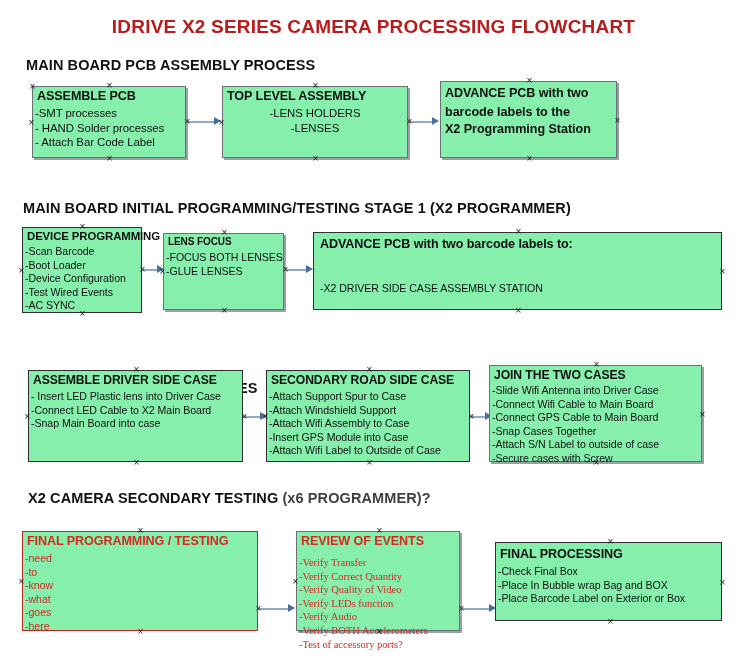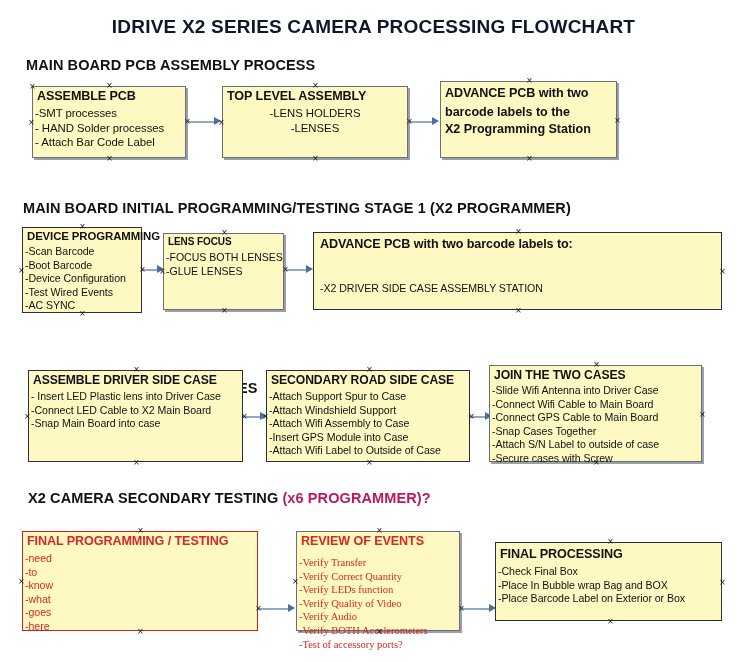--- a/index.html
+++ b/index.html
@@ -13,37 +13,37 @@
   }
   #canvas{position:absolute;left:0;top:0;width:747px;height:662px;}
 
   .title{
     position:absolute;
     left:0;top:16px;width:747px;
     text-align:center;
     font-size:19px;
     font-weight:bold;
     letter-spacing:.2px;
-    color:#0f172a;
+    color:#b91c1c;
   }
 
   .section-head{
     position:absolute;
     font-size:14.5px;
     font-weight:bold;
     color:#111111;
     white-space:nowrap;
     letter-spacing:.1px;
   }
-  .section-head .accent{color:#be185d;}
+  .section-head .accent{color:#404040;}
 
   
   .box{
     position:absolute;
-    background:#fef9c3;
+    background:#86efac;
     border:1px solid #5a5f66;
     box-sizing:border-box;
     overflow:visible;
   }
   .box.shadowed{
     border:1px solid #6b7077;
     box-shadow:2px 2px 0 0 #9aa0a8;
   }
   .box.plain{border:1px solid #2d2f33;}
   .box.redborder{border:1px solid #c0251f;}
@@ -154,21 +154,21 @@
   </div>
 
   <div class="section-head" style="left:23px;top:200px;">
     <span>MAIN BOARD INITIAL PROGRAMMING/TESTING STAGE 1 (X2 PROGRAMMER)</span>
   </div>
 
   <div class="box plain" style="left:22px;top:227px;width:120px;height:86px;">
     <div class="bxtitle sm" style="font-size:11.4px;">DEVICE PROGRAMMING</div>
     <div class="lines" style="top:17px;">
       <div class="ln sm">-Scan Barcode</div>
-      <div class="ln sm">-Boot Barcode</div>
+      <div class="ln sm">-Boot Loader</div>
       <div class="ln sm">-Device Configuration</div>
       <div class="ln sm">-Test Wired Events</div>
       <div class="ln sm">-AC SYNC</div>
     </div>
     <div class="handle" style="left:55px;top:-6px;"></div>
     <div class="handle" style="left:-6px;top:38px;"></div>
     <div class="handle" style="left:55px;top:81px;"></div>
   </div>
 
   <div class="conn" style="left:142px;top:269px;width:18px;"></div>
@@ -274,22 +274,22 @@
 
   <div class="conn" style="left:258px;top:609px;width:32px;top:608px;"></div>
   <div class="arrowhead" style="left:288px;top:604px;"></div>
   <div class="handle" style="left:254px;top:604px;"></div>
 
   <div class="box shadowed red" style="left:296px;top:531px;width:164px;height:100px;">
     <div class="bxtitle" style="font-size:12.6px;">REVIEW OF EVENTS</div>
     <div class="lines" style="top:24px;font-family:Liberation Serif, serif;">
       <div class="ln sm">-Verify Transfer</div>
       <div class="ln sm">-Verify Correct Quantity</div>
+      <div class="ln sm">-Verify Quality of Video</div>
       <div class="ln sm">-Verify LEDs function</div>
-      <div class="ln sm">-Verify Quality of Video</div>
       <div class="ln sm">-Verify Audio</div>
       <div class="ln sm">-Verify BOTH Accelerometers</div>
       <div class="ln sm">-Test of accessory ports?</div>
     </div>
     <div class="handle" style="left:78px;top:-6px;"></div>
     <div class="handle" style="left:-6px;top:45px;"></div>
     <div class="handle" style="left:78px;top:95px;"></div>
   </div>
 
   <div class="conn" style="left:460px;top:608px;width:31px;"></div>

